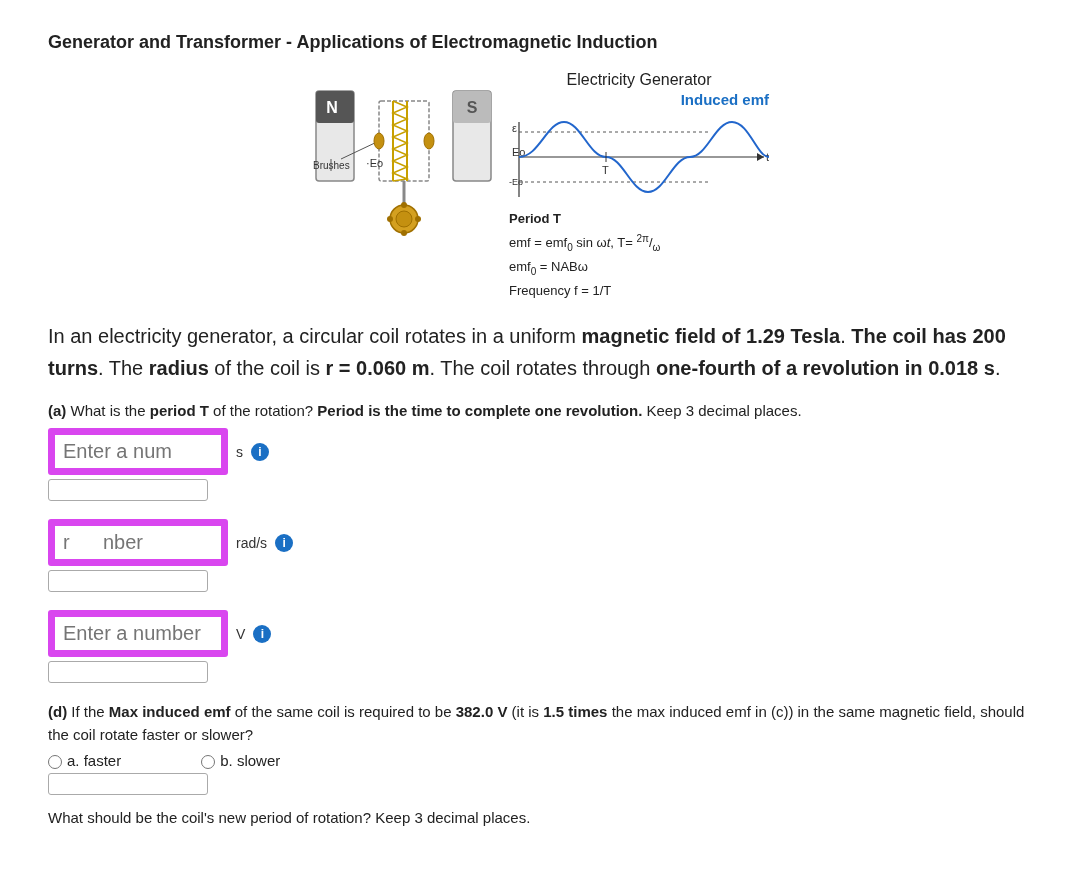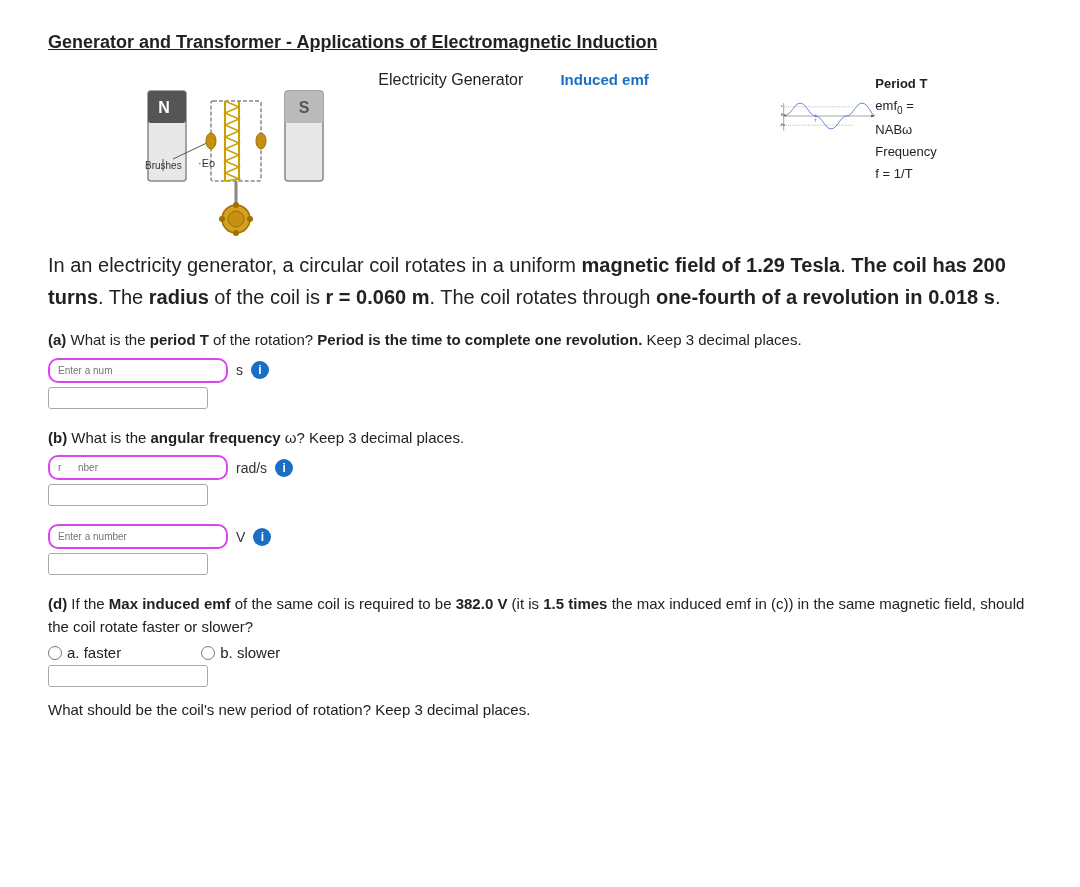--- a/index.html
+++ b/index.html
@@ -8,55 +8,54 @@
       font-size: 15px;
       color: #222;
       background: #fff;
       padding: 32px 48px;
       max-width: 1080px;
     }
     h1.page-title {
       font-size: 18px;
       font-weight: bold;
       margin-bottom: 18px;
-      text-decoration: underline;
     }
     .diagram-area {
       display: flex;
       justify-content: center;
       margin-bottom: 18px;
     }
     .diagram-container {
       display: flex;
       align-items: flex-start;
       gap: 18px;
     }
     .generator-img {
       width: 180px;
       height: 160px;
       position: relative;
     }
     
     .diagram-right {
       display: flex;
-      flex-direction: row;
+      flex-direction: column;
       align-items: flex-start;
       padding-top: 0;
     }
     .diagram-right .diagram-title {
       font-size: 16px;
       text-align: center;
       width: 100%;
       margin-bottom: 2px;
     }
     .diagram-right .induced-emf-label {
       color: #1a6fc4;
       font-size: 15px;
       font-weight: bold;
-      text-align: left;
+      text-align: right;
       width: 100%;
       margin-bottom: 4px;
     }
     .wave-svg {
       display: block;
       margin-bottom: 4px;
     }
     .formulas {
       font-size: 13px;
       line-height: 1.7;
@@ -75,24 +74,24 @@
       margin-bottom: 6px;
       line-height: 1.5;
     }
     .input-row {
       display: flex;
       align-items: center;
       gap: 8px;
       margin-bottom: 4px;
     }
     input[type="text"] {
-      border: 2px solid #d946ef;
-      border-radius: 10px;
+      border: 7px solid #d946ef;
+      border-radius: 3px;
       padding: 5px 8px;
-      font-size: 10px;
+      font-size: 20px;
       width: 180px;
       color: #999;
     }
     .unit-label {
       font-size: 14px;
       color: #333;
     }
     .info-icon {
       display: inline-flex;
       align-items: center;
@@ -114,21 +113,21 @@
       margin-top: 2px;
     }
     .radio-row {
       display: flex;
       gap: 80px;
       margin-top: 6px;
       margin-bottom: 4px;
     }
     .radio-option {
       display: flex;
-      align-items: center;
+      align-items: flex-end;
       gap: 5px;
       font-size: 15px;
     }
     .radio-option input[type="radio"] {
       width: 14px;
       height: 14px;
     }
     .sub-answer-box {
       width: 160px;
       height: 22px;
@@ -207,20 +206,21 @@
         <text x="0" y="73" font-size="9" fill="#333">-Eo</text>
 
         <path d="M10,45 C30,45 38,10 55,10 C72,10 80,45 97,45 C114,45 122,80 139,80 C156,80 164,45 181,45 C198,45 206,10 223,10 C240,10 248,45 260,45" fill="none" stroke="#2266cc" stroke-width="2"></path>
 
         <line x1="97" y1="40" x2="97" y2="50" stroke="#333" stroke-width="1"></line>
         <text x="93" y="62" font-size="11" fill="#333">T</text>
       </svg>
 
       <div class="formulas">
         <div><strong>Period T</strong></div>
+        <div>emf = emf<sub>0</sub> sin ω<i>t</i>,  T= <sup>2π</sup>/<sub>ω</sub></div>
         <div>emf<sub>0</sub> = NABω</div>
         <div>Frequency f = 1/T</div>
       </div>
     </div>
   </div>
 </div>
 
 <p class="problem-text">
   In an electricity generator,  a circular coil rotates in a uniform <strong>magnetic field of 1.29 Tesla</strong>.  <strong>The coil has 200 turns</strong>. The <strong>radius</strong> of the coil is <strong>r = 0.060 m</strong>. The coil rotates through <strong>one-fourth of a revolution in 0.018 s</strong>.
 </p>
@@ -231,23 +231,20 @@
   </p>
   <div class="input-row">
     <input type="text" placeholder="Enter a num" style="">
     <span class="unit-label">s</span>
     <span class="info-icon">i</span>
   </div>
   <div class="answer-feedback"></div>
 </div>
 
 <div class="question-block">
-  <p class="question-label">
-    <strong>(b)</strong> What is the <strong>angular frequency</strong> ω? Keep 3 decimal places.
-  </p>
   <div class="input-row">
     <input type="text" placeholder="r      nber" style="">
     <span class="unit-label">rad/s</span>
     <span class="info-icon">i</span>
   </div>
   <div class="answer-feedback"></div>
 </div>
 
 <div class="question-block">
   <div class="input-row">

